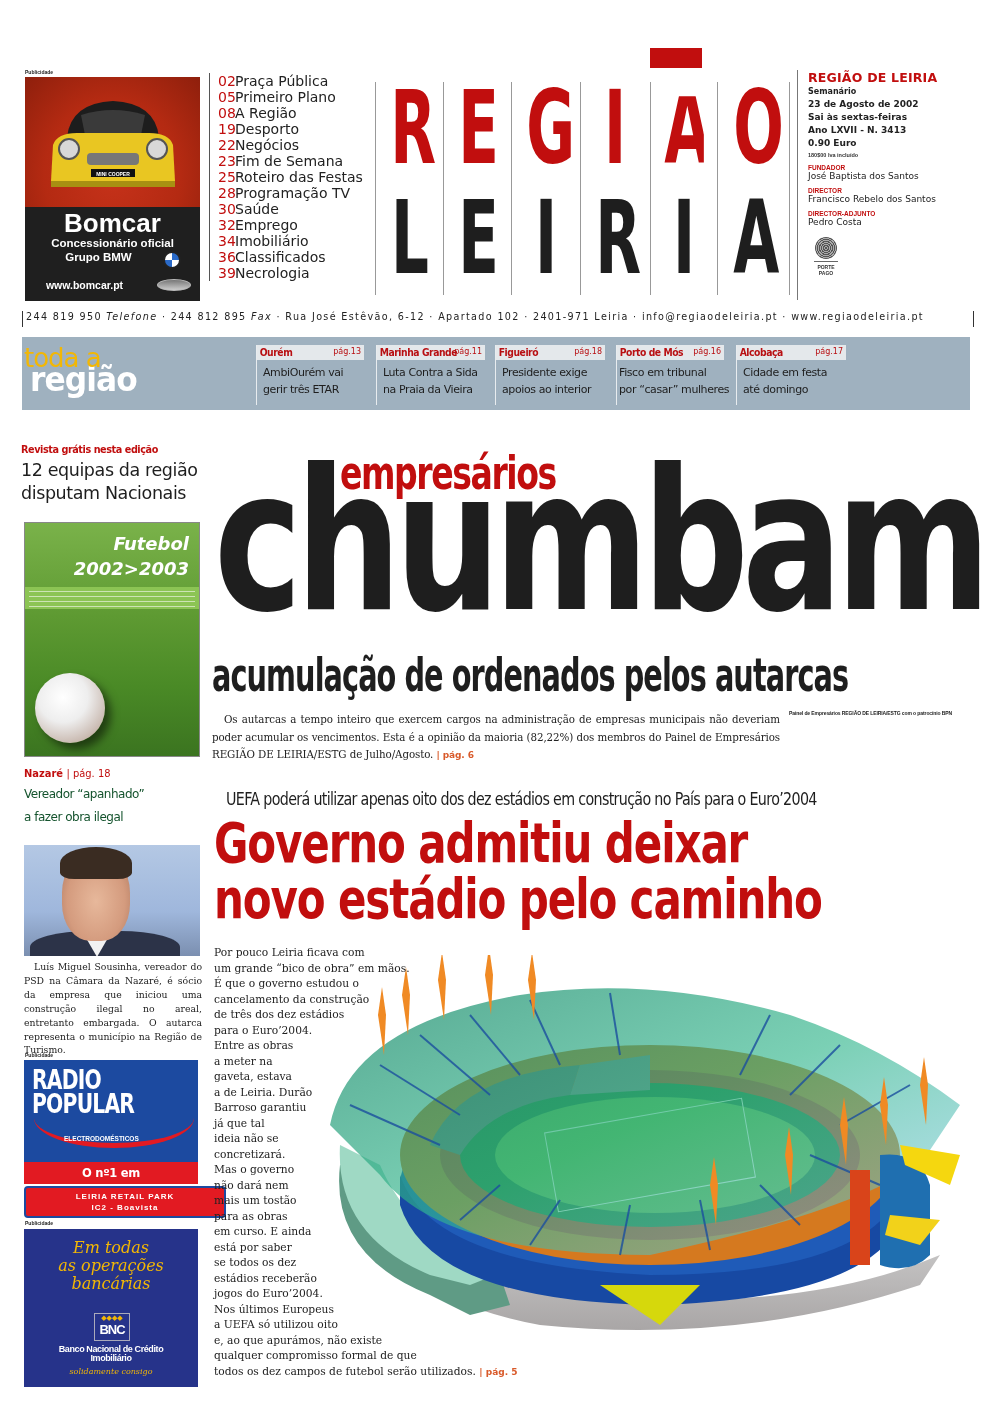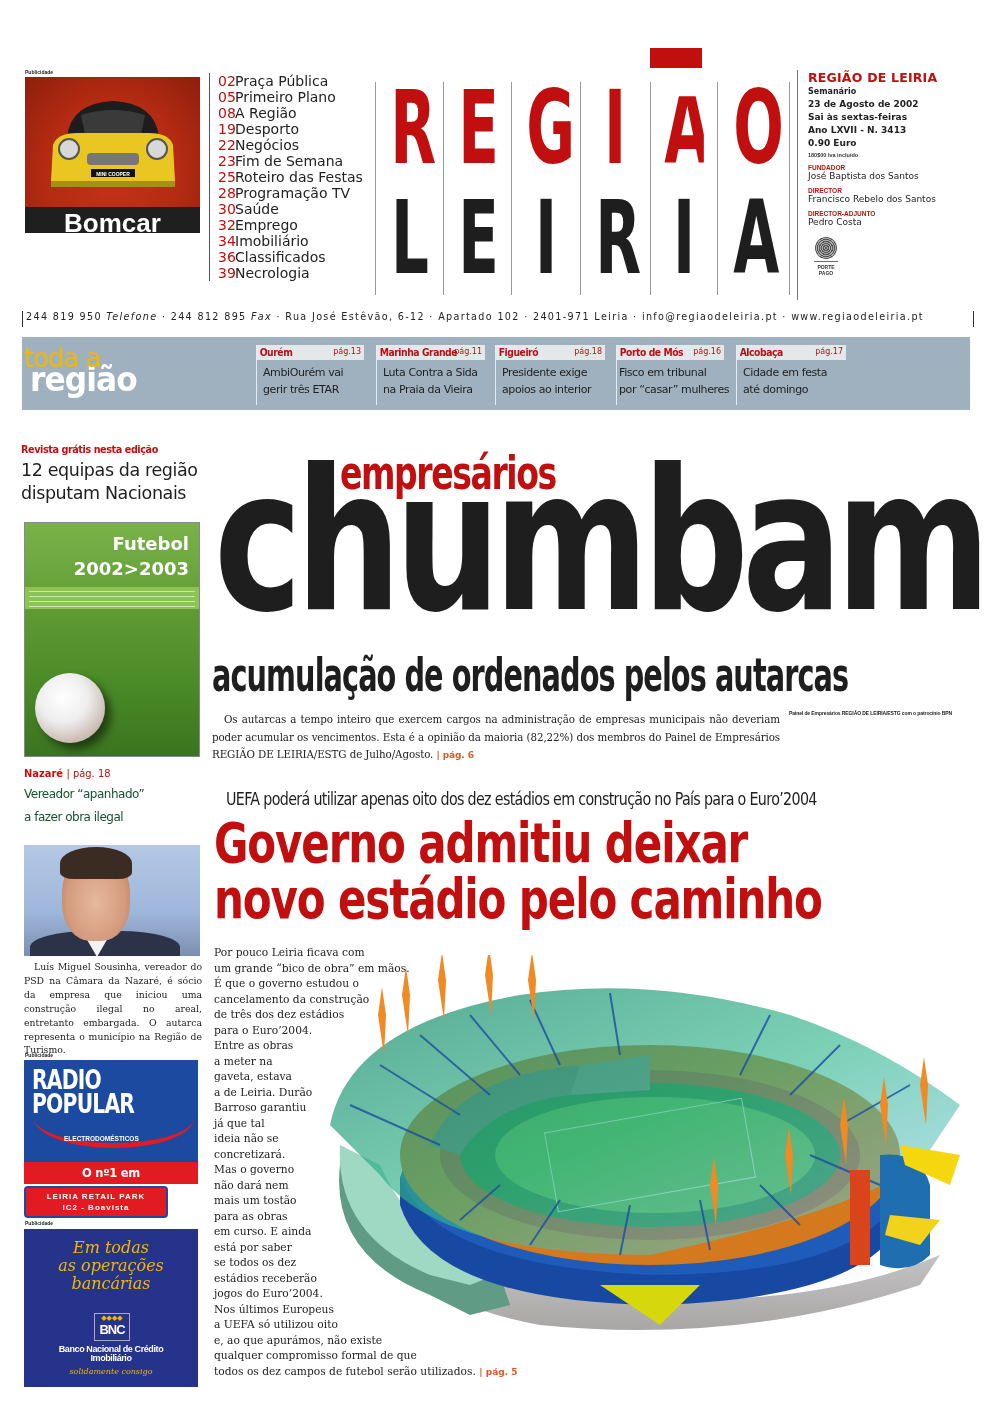--- a/index.html
+++ b/index.html
@@ -2,21 +2,21 @@
 <html><head>
 <meta charset="utf-8">
 <style>
   * { box-sizing: border-box; margin: 0; padding: 0; }
   html, body { width: 1000px; height: 1408px; background: #ffffff; overflow: hidden; }
   body { position: relative; font-family: "Liberation Sans", sans-serif; color: #1e1e1e; }
   .abs { position: absolute; }
   .tiny { font-size: 5px; font-weight: bold; color: #222; font-family: "Liberation Sans", sans-serif; }
 
   
-  #ad-bomcar { left: 25px; top: 77px; width: 175px; height: 156px; background: #1f1f1f; overflow: hidden; }
+  #ad-bomcar { left: 25px; top: 77px; width: 175px; height: 224px; background: #1f1f1f; overflow: hidden; }
   #ad-bomcar .photo { position: absolute; left: 0; top: 0; width: 175px; height: 130px;
     background: radial-gradient(ellipse at 50% 75%, #c6321a 0%, #b42a12 55%, #8e1f0c 100%); }
   #ad-bomcar .car { position: absolute; left: 22px; top: 18px; width: 132px; height: 106px; }
   #ad-bomcar .brand { position: absolute; left: 0; width: 175px; text-align: center; color: #fff; font-weight: bold; }
 
   
   #toc { left: 209px; top: 73px; width: 150px; border-left: 1px solid #555; padding-left: 8px; }
   #toc .toc-row { font-family: "DejaVu Sans", sans-serif; font-size: 14px; line-height: 16px; color: #222; white-space: nowrap; }
   #toc .toc-row .num { color: #c10e0e; display: inline-block; width: 17px; }
 
@@ -53,21 +53,21 @@
   .region-item .town { position: absolute; left: 0; top: 0; height: 15px; padding: 0 3px; background: #9fb1bf00; font-family: "DejaVu Sans", sans-serif; font-weight: bold; font-size: 10.5px; color: #b80f12; letter-spacing: -0.5px; line-height: 15px; transform: scaleX(0.88); transform-origin: left; white-space: nowrap; }
   .region-item .pag { position: absolute; right: 3px; top: 0; font-family: "DejaVu Sans", sans-serif; font-size: 8px; color: #b80f12; line-height: 14px; }
   .region-item .story { padding: 4px 0 0 6px; font-family: "DejaVu Sans", sans-serif; font-size: 11px; line-height: 17px; color: #1e1e1e; letter-spacing: -0.4px; white-space: nowrap; }
 
   
   #revista { left: 21px; top: 443px; width: 180px; }
   #revista .kicker { font-family: "DejaVu Sans", sans-serif; font-weight: bold; font-size: 11px; color: #c10e0e; letter-spacing: -0.5px; transform: scaleX(0.88); transform-origin: left; white-space: nowrap; }
   #revista .title { font-family: "DejaVu Sans", sans-serif; font-size: 17.5px; line-height: 23px; color: #1e1e1e; letter-spacing: -0.4px; margin-top: 3px; white-space: nowrap; }
   #revista-cover { left: 24px; top: 522px; width: 176px; height: 235px; border: 1px solid #888;
     background: linear-gradient(180deg, #7ab24a 0%, #5e9a32 40%, #4a8a26 70%, #3b7420 100%); overflow: hidden; }
-  #revista-cover .fut { position: absolute; right: 10px; top: 8px; font-family: "DejaVu Sans", sans-serif; font-weight: bold; color: #fff; font-size: 18px; text-align: right; line-height: 25px; }
+  #revista-cover .fut { position: absolute; right: 10px; top: 8px; font-family: "DejaVu Sans", sans-serif; font-weight: bold; font-style: italic; color: #fff; font-size: 18px; text-align: right; line-height: 25px; }
   #revista-cover .strip { position: absolute; left: 0; top: 64px; width: 100%; height: 22px; background: #8cc454; }
   #revista-cover .strip div { height: 1px; margin: 4px 4px 0; background: #e8f2dd; opacity: 0.7; }
   #revista-cover .ball { position: absolute; left: 10px; top: 150px; width: 70px; height: 70px; border-radius: 50%;
     background: radial-gradient(circle at 40% 35%, #ffffff 0%, #eee 40%, #c9b9b0 75%, #8b4a3a 100%); box-shadow: 6px 6px 8px rgba(0,0,0,0.5); }
 
   #nazare { left: 24px; top: 767px; width: 180px; }
   #nazare .kicker { font-family: "DejaVu Sans", sans-serif; font-weight: bold; font-size: 11px; color: #c10e0e; transform: scaleX(0.9); transform-origin: left; white-space: nowrap; }
   #nazare .title { font-family: "DejaVu Sans", sans-serif; font-size: 12px; line-height: 23px; color: #14532d; letter-spacing: -0.5px; margin-top: 3px; white-space: nowrap; }
   #nazare-photo { left: 24px; top: 845px; width: 176px; height: 111px; background: linear-gradient(180deg, #b4c8e4 0%, #9fb7dc 60%, #7b8fb0 100%); overflow: hidden; }
   #nazare-photo .face { position: absolute; left: 38px; top: 8px; width: 68px; height: 88px; border-radius: 45% 45% 42% 42%; background: radial-gradient(ellipse at 50% 55%, #e7b89b 0%, #d49b7e 60%, #a8735a 100%); }
@@ -75,21 +75,21 @@
   #nazare-photo .suit { position: absolute; left: 6px; top: 86px; width: 150px; height: 40px; border-radius: 40% 40% 0 0; background: #2c3348; }
   #nazare-photo .collar { position: absolute; left: 58px; top: 86px; width: 30px; height: 26px; background: #f2f2f2; clip-path: polygon(0 0, 100% 0, 50% 100%); }
   #nazare-body { left: 24px; top: 960px; width: 178px; font-family: "DejaVu Serif", serif; font-size: 9.3px; line-height: 13.9px; color: #222; text-align: justify; text-indent: 10px; }
 
   #ad-radio { left: 24px; top: 1060px; width: 174px; height: 127px; }
   #ad-radio .blue { position: absolute; left: 0; top: 0; width: 174px; height: 102px; background: #1c4aa0; }
   #ad-radio .logo1 { position: absolute; left: 8px; top: 8px; font-family: "DejaVu Sans", sans-serif; font-weight: bold; color: #fff; font-size: 26px; line-height: 24px; letter-spacing: -1px; transform: scaleX(0.78); transform-origin: left; }
   #ad-radio .swoosh { position: absolute; left: 10px; top: 50px; width: 160px; height: 38px; border-bottom: 5px solid #e21a22; border-radius: 0 0 80px 80px / 0 0 30px 30px; }
   #ad-radio .sub { position: absolute; left: 40px; top: 75px; font-size: 6.5px; font-weight: bold; color: #fff; }
   #ad-radio .numero { position: absolute; left: 0; top: 102px; width: 174px; height: 22px; background: #e21a22; color: #fff; text-align: center; font-family: "DejaVu Sans", sans-serif; font-weight: bold; font-size: 11.5px; line-height: 22px; letter-spacing: -0.3px; }
-  #ad-radio .park { position: absolute; left: 0; top: 126px; width: 144px; height: 32px; background: #e21a22; border: 2px solid #1c4aa0; border-radius: 4px; color: #fff; text-align: center; font-weight: bold; font-size: 8px; line-height: 11px; padding-top: 3px; letter-spacing: 1px; }
+  #ad-radio .park { position: absolute; left: 0; top: 126px; width: 202px; height: 32px; background: #e21a22; border: 2px solid #1c4aa0; border-radius: 4px; color: #fff; text-align: center; font-weight: bold; font-size: 8px; line-height: 11px; padding-top: 3px; letter-spacing: 1px; }
 
   #ad-bnc { left: 24px; top: 1229px; width: 174px; height: 158px; background: #26338a; }
   #ad-bnc .slogan { position: absolute; left: 0; top: 10px; width: 100%; text-align: center; font-family: "DejaVu Serif", serif; font-style: italic; font-size: 16px; line-height: 18px; color: #f2b705; }
   #ad-bnc .mark { position: absolute; left: 70px; top: 84px; width: 36px; height: 28px; border: 1px solid #aab; text-align: center; }
   #ad-bnc .mark .dots { color: #f2b705; font-size: 7px; line-height: 8px; }
   #ad-bnc .mark .bnc { color: #fff; font-weight: bold; font-size: 13px; line-height: 16px; letter-spacing: -1px; }
   #ad-bnc .bank { position: absolute; left: 0; top: 116px; width: 100%; text-align: center; color: #fff; font-weight: bold; font-size: 9px; line-height: 9px; letter-spacing: -0.4px; }
   #ad-bnc .tag { position: absolute; left: 0; top: 138px; width: 100%; text-align: center; color: #f2b705; font-family: "DejaVu Serif", serif; font-style: italic; font-size: 8px; }
 
   

